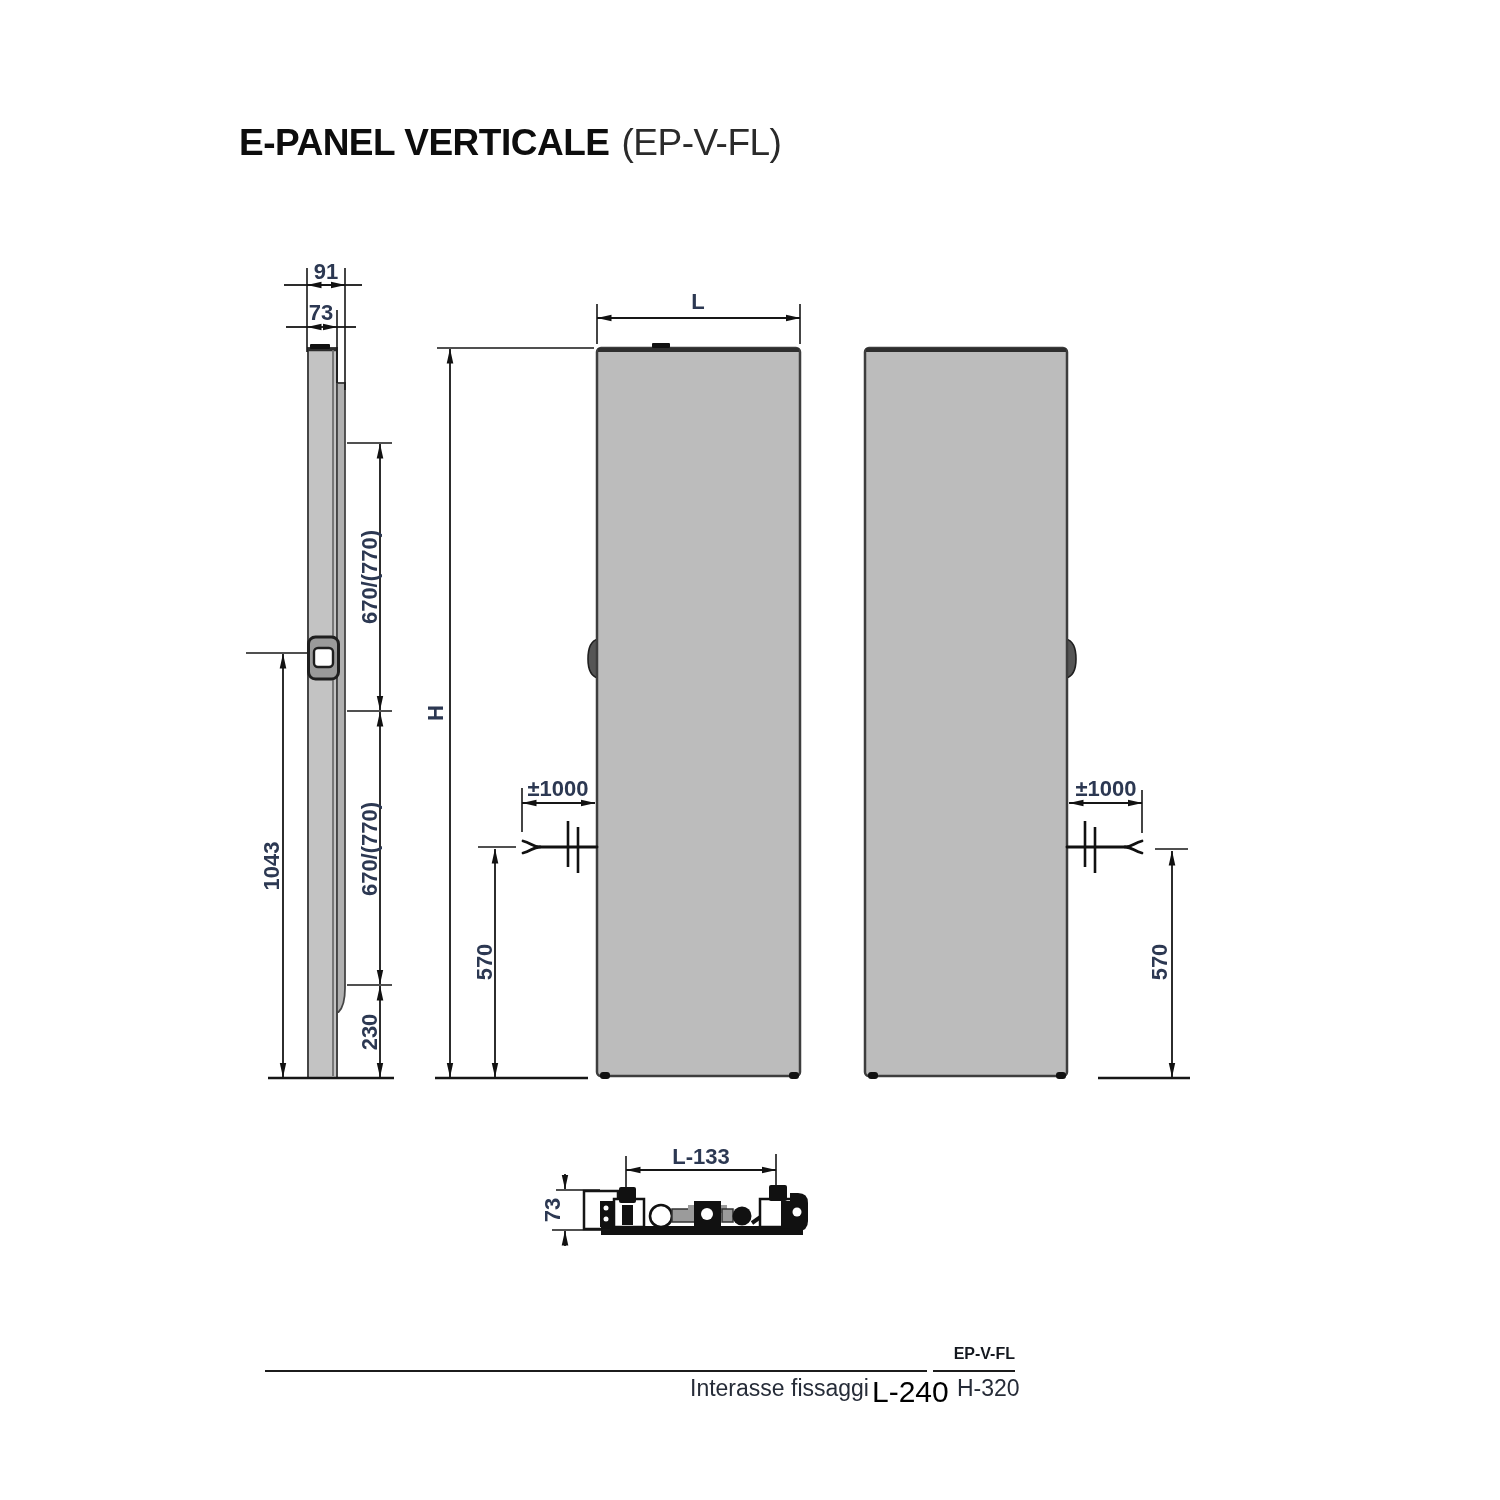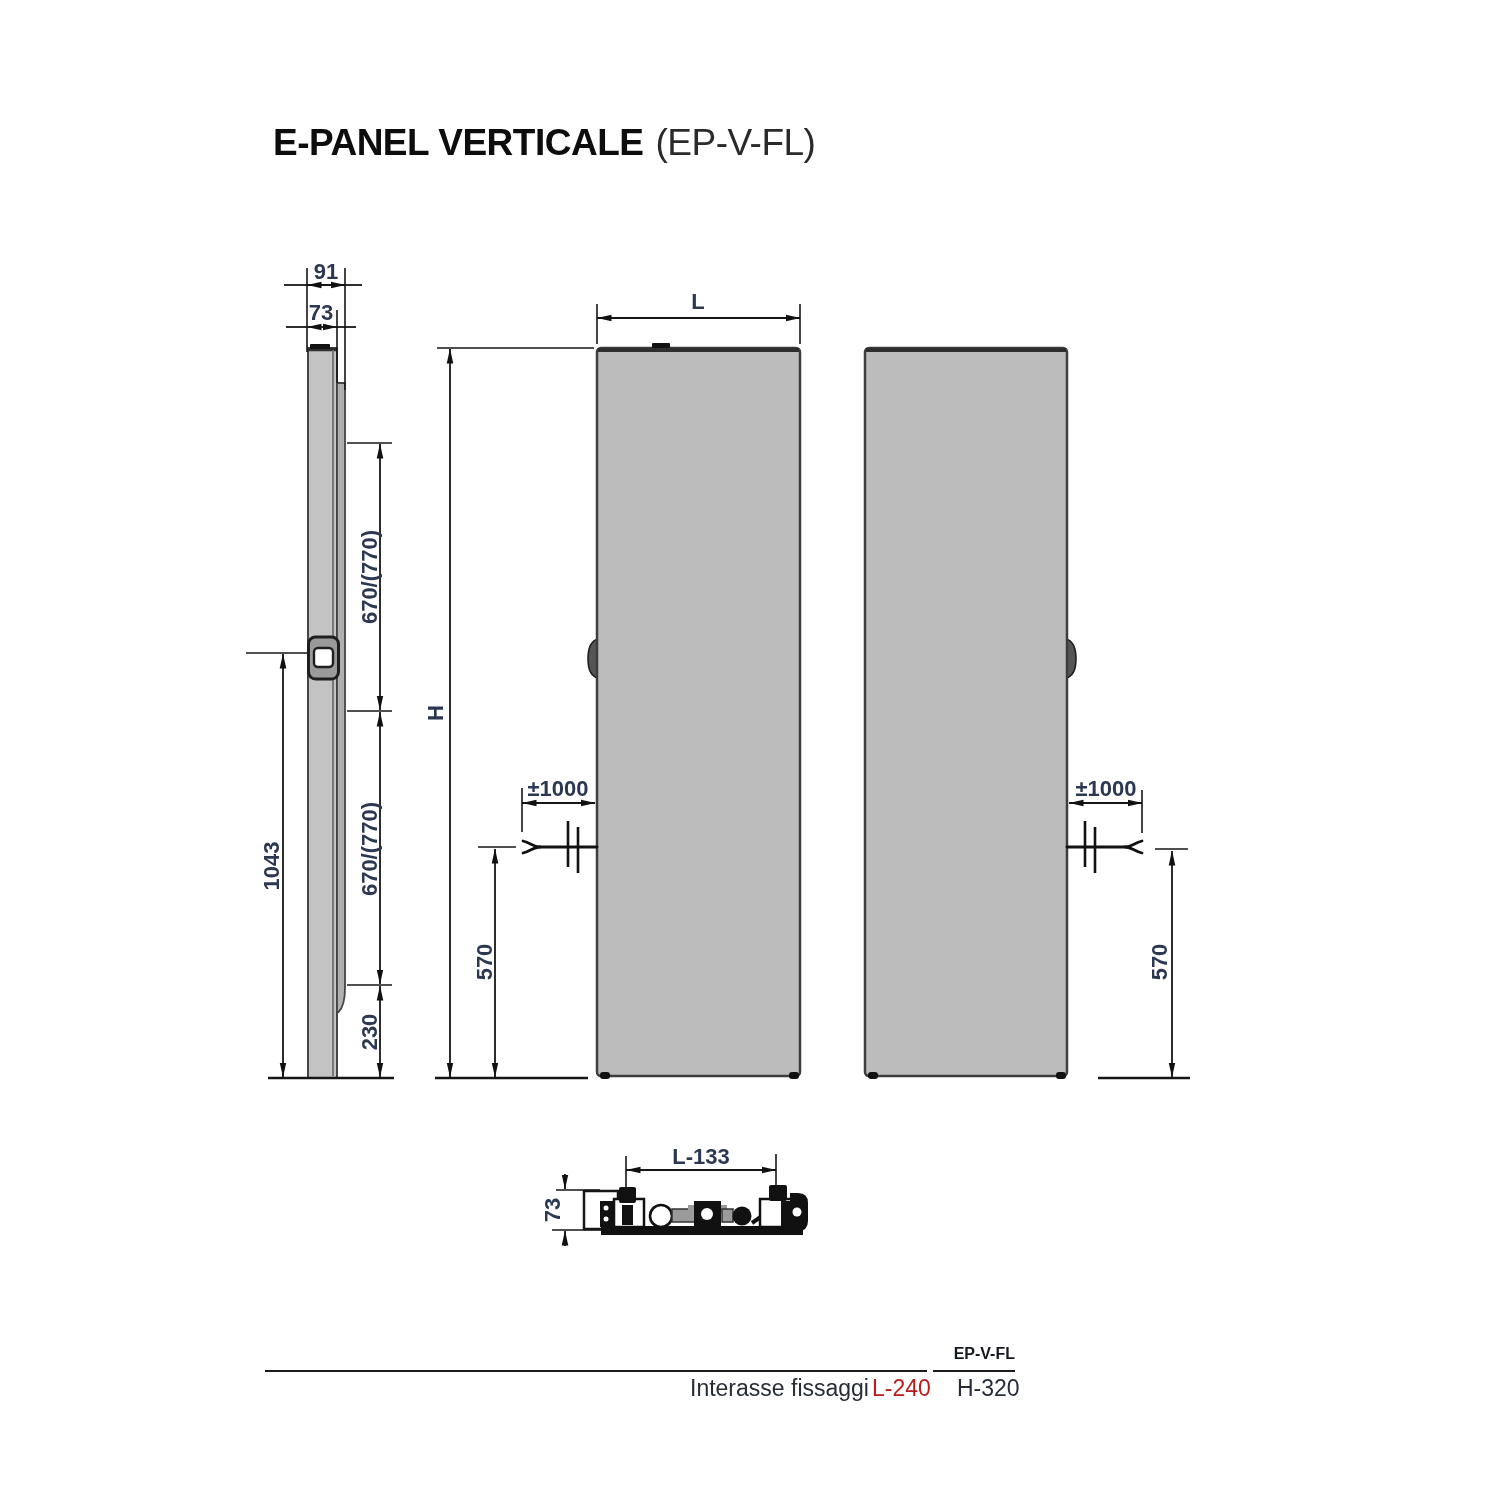--- a/index.html
+++ b/index.html
@@ -1,30 +1,30 @@
 <!DOCTYPE html>
 <html><head>
 <meta charset="utf-8">
 <style>
   html,body{margin:0;padding:0;background:#ffffff;}
   #page{position:relative;width:1500px;height:1500px;background:#ffffff;overflow:hidden;
         font-family:"Liberation Sans", sans-serif;}
   #drawing{position:absolute;left:0;top:0;}
   
-  #title{position:absolute;left:273px;top:122px;font-size:37px;letter-spacing:-0.5px;white-space:nowrap;}
+  #title{position:absolute;left:239px;top:122px;font-size:37px;letter-spacing:-0.5px;white-space:nowrap;}
   #title .main{font-weight:bold;color:#0d0d0d;}
   #title .code{font-weight:normal;color:#2a2a2a;margin-left:12px;}
   
   .rule{position:absolute;height:0;border-top:2.5px solid #1c1c1c;}
   #rule1{left:265px;top:1370px;width:662px;}
   #rule2{left:933px;top:1370px;width:82px;}
   #tbl-model{position:absolute;left:905px;top:1345px;width:110px;text-align:right;
              font-size:16px;font-weight:bold;color:#14181f;}
   #tbl-rowlabel{position:absolute;left:690px;top:1375px;font-size:23px;color:#262c38;}
-  #tbl-l{position:absolute;left:872px;top:1375px;font-size:23px;color:#b91c1c;}
+  #tbl-l{position:absolute;left:872px;top:1375px;font-size:30px;color:#000000;}
   #tbl-h{position:absolute;left:957px;top:1375px;font-size:23px;color:#262c38;}
   
   .dim{stroke:#161616;stroke-width:1.8;fill:none;}
   .ext{stroke:#161616;stroke-width:1.6;fill:none;}
   .floor{stroke:#161616;stroke-width:2.4;fill:none;}
   .cable{stroke:#111;stroke-width:2.8;fill:none;stroke-linecap:round;}
   .brk{stroke:#111;stroke-width:2.6;fill:none;}
   .dimtxt{font-family:"Liberation Sans",sans-serif;font-size:22px;font-weight:bold;fill:#2c3852;}
 </style>
 </head>

